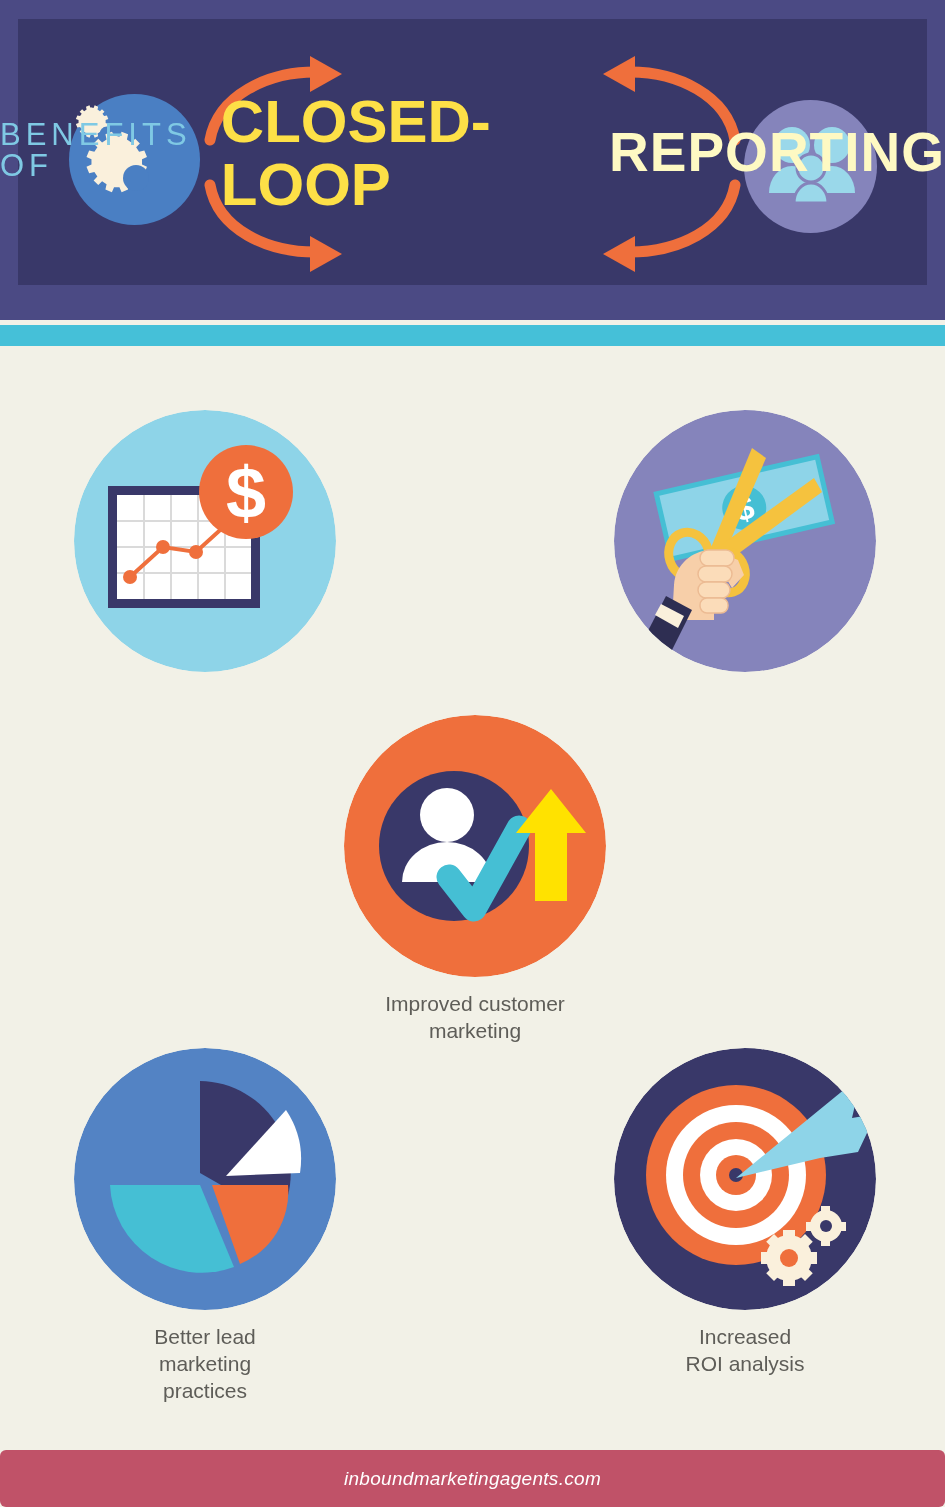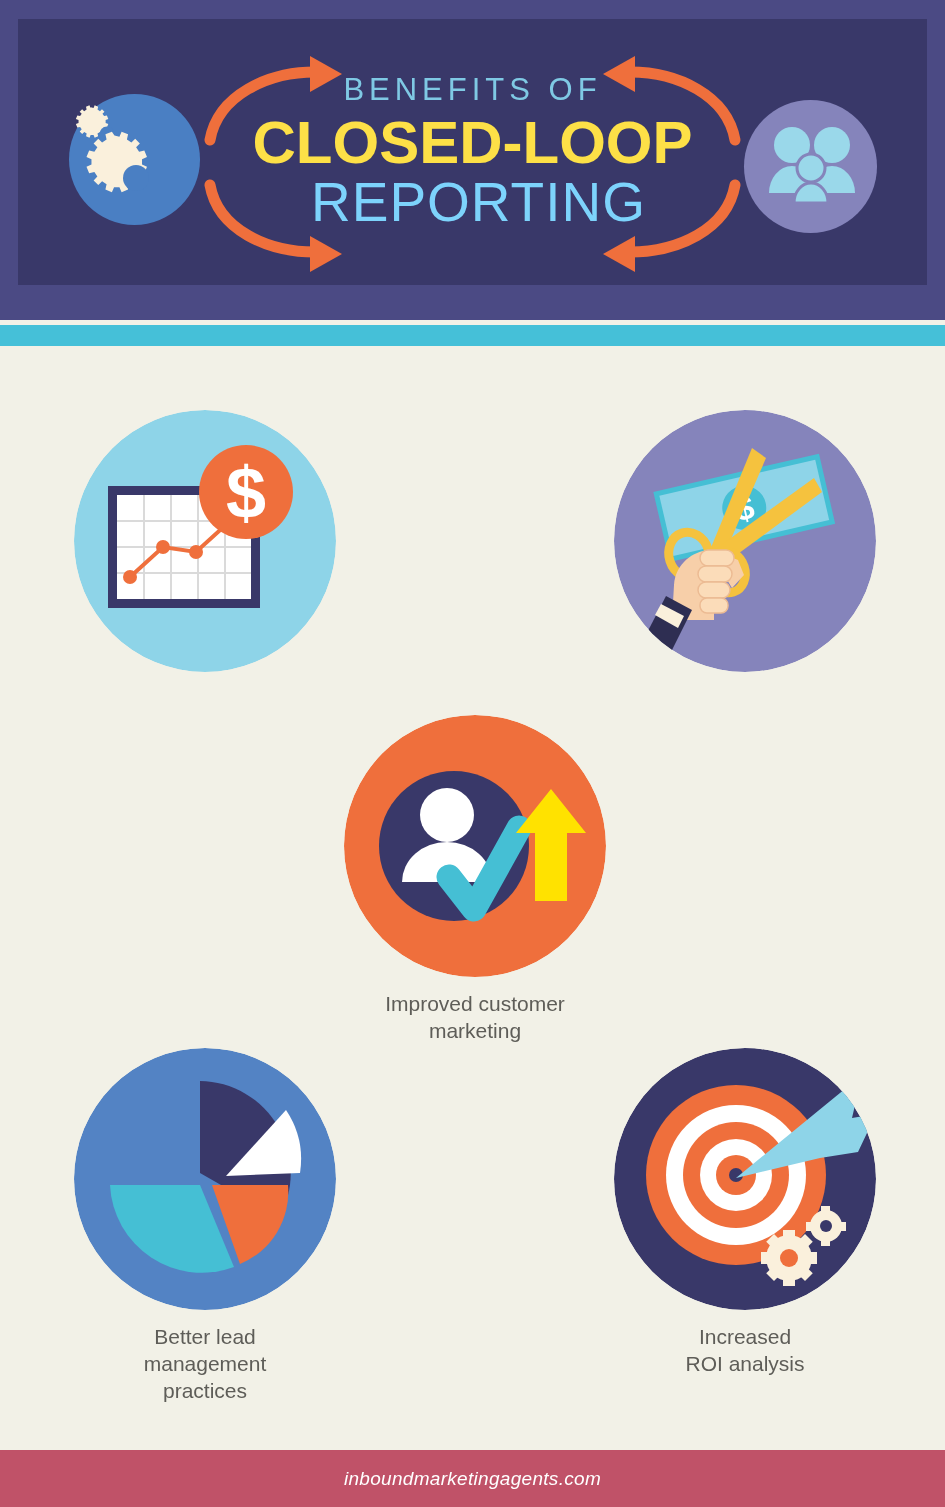--- a/index.html
+++ b/index.html
@@ -32,33 +32,33 @@
     border-radius:50%;background:#4a7fc3;
   }
   
   .badge-people{
     position:absolute;left:744px;top:100px;width:133px;height:133px;
     border-radius:50%;background:#8584bb;
   }
 
   .title-block{
     position:absolute;left:0;top:0;width:945px;height:305px;
-    display:flex;flex-direction:column;align-items:center;justify-content:center;
+    display:flex;align-items:center;justify-content:center;
     pointer-events:none;
   }
   .t-small{
     color:#7fc9e4;font-size:31px;letter-spacing:5px;font-weight:400;
     margin-bottom:6px;line-height:1;
   }
   .t-yellow{
     color:#fde047;font-size:60px;font-weight:bold;letter-spacing:0px;
     line-height:1.05;
   }
   .t-cream{
-    color:#7dd3fc;font-size:55px;font-weight:400;letter-spacing:1px;
+    color:#fef9c3;font-size:55px;font-weight:700;letter-spacing:1px;
     line-height:1.05;
     margin-left:12px;
   }
   .arrows{position:absolute;left:0;top:0;width:945px;height:320px;}
 
   
   .item{position:absolute;text-align:center;}
   .circle{position:relative;border-radius:50%;overflow:hidden;}
   .caption{
     color:#5e5d58;font-size:21px;line-height:1.28;margin-top:14px;
@@ -69,21 +69,21 @@
   .item-cost   {left:600px; top:410px; width:290px;}
   .item-cust   {left:330px; top:715px; width:290px;}
   .item-lead   {left:60px;  top:1048px;width:290px;}
   .item-roi    {left:600px; top:1048px;width:290px;}
 
   .c260{width:262px;height:262px;margin:0 auto;}
 
   
   .footer{
     position:absolute;left:0;bottom:0;width:945px;height:57px;
-    background:#c05268;display:flex;align-items:center;justify-content:center;
+    background:#c05268;display:flex;align-items:center;justify-content:center;border-radius:6px;
   }
   .footer-text{
     color:#ffffff;font-style:italic;font-size:19px;letter-spacing:.3px;
     font-family:"Liberation Sans", sans-serif;
   }
 </style>
 </head>
 <body>
 
 <div id="page">
@@ -223,21 +223,21 @@
         <path d="M126 125 L126 33 A92 92 0 0 1 205 170 Z" fill="#393869"></path>
 
         <path d="M126 137 L36 137 A92 92 0 0 0 160 219 Z" fill="#45bfd4"></path>
 
         <path d="M138 137 L214 137 A78 78 0 0 1 166 216 Z" fill="#ef6f3c"></path>
 
         <path d="M152 128 L212 62 A89 89 0 0 1 226 125 Z" fill="#ffffff"></path>
       </svg>
     </div>
     <div class="caption">Better lead
-management
+marketing
 practices</div>
   </div>
 
   <div class="item item-roi">
     <div class="circle c260">
       <svg viewBox="0 0 262 262" width="262" height="262">
         <circle cx="131" cy="131" r="131" fill="#393869"></circle>
         <circle cx="122" cy="127" r="90" fill="#ef6f3c"></circle>
         <circle cx="122" cy="127" r="70" fill="#ffffff"></circle>
         <circle cx="122" cy="127" r="53" fill="#ef6f3c"></circle>

